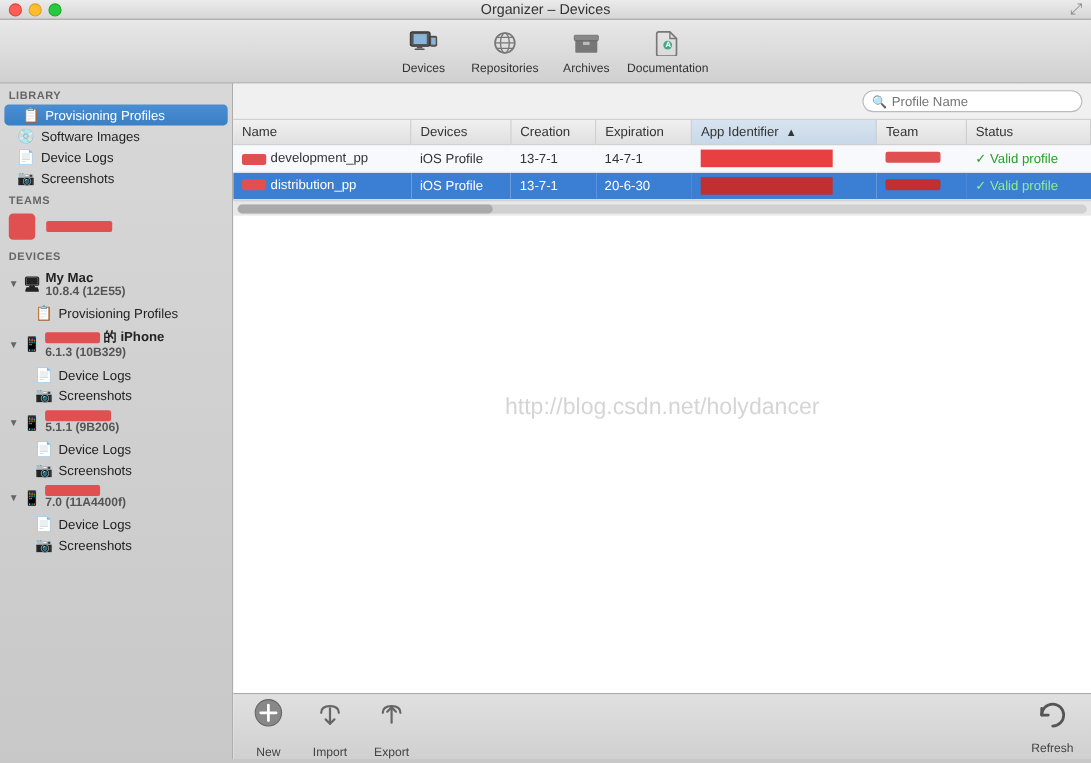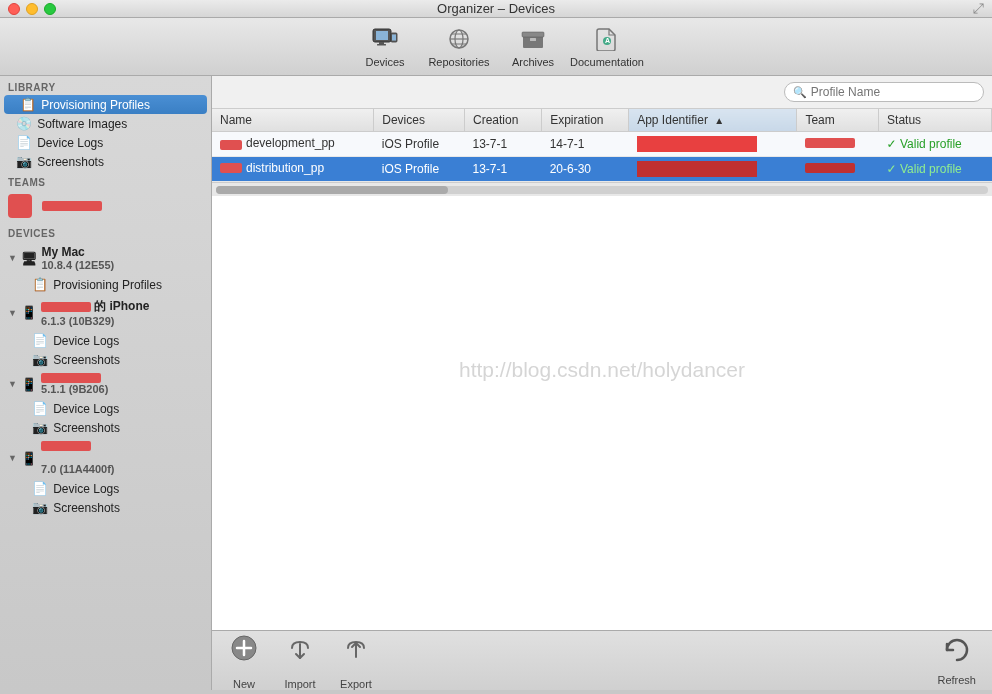--- a/index.html
+++ b/index.html
@@ -497,21 +497,21 @@
       <span class="sidebar-item-text">Screenshots</span>
     </div>
 
     <div class="sidebar-device-header">
       <span class="triangle">▼</span>
       <span style="font-size:13px;">📱</span>
       <div>
         <div style="display:flex;align-items:center;gap:3px;">
           <span class="redacted-bar" style="width:50px;"></span>
         </div>
-        <div class="sidebar-device-sub" style="padding:0;margin-top:12px;">7.0 (11A4400f)</div>
+        <div class="sidebar-device-sub" style="padding:0;">7.0 (11A4400f)</div>
       </div>
     </div>
     <div class="sidebar-item" style="padding-left:32px;">
       <span class="sidebar-item-icon">📄</span>
       <span class="sidebar-item-text">Device Logs</span>
     </div>
     <div class="sidebar-item" style="padding-left:32px;">
       <span class="sidebar-item-icon">📷</span>
       <span class="sidebar-item-text">Screenshots</span>
     </div>

